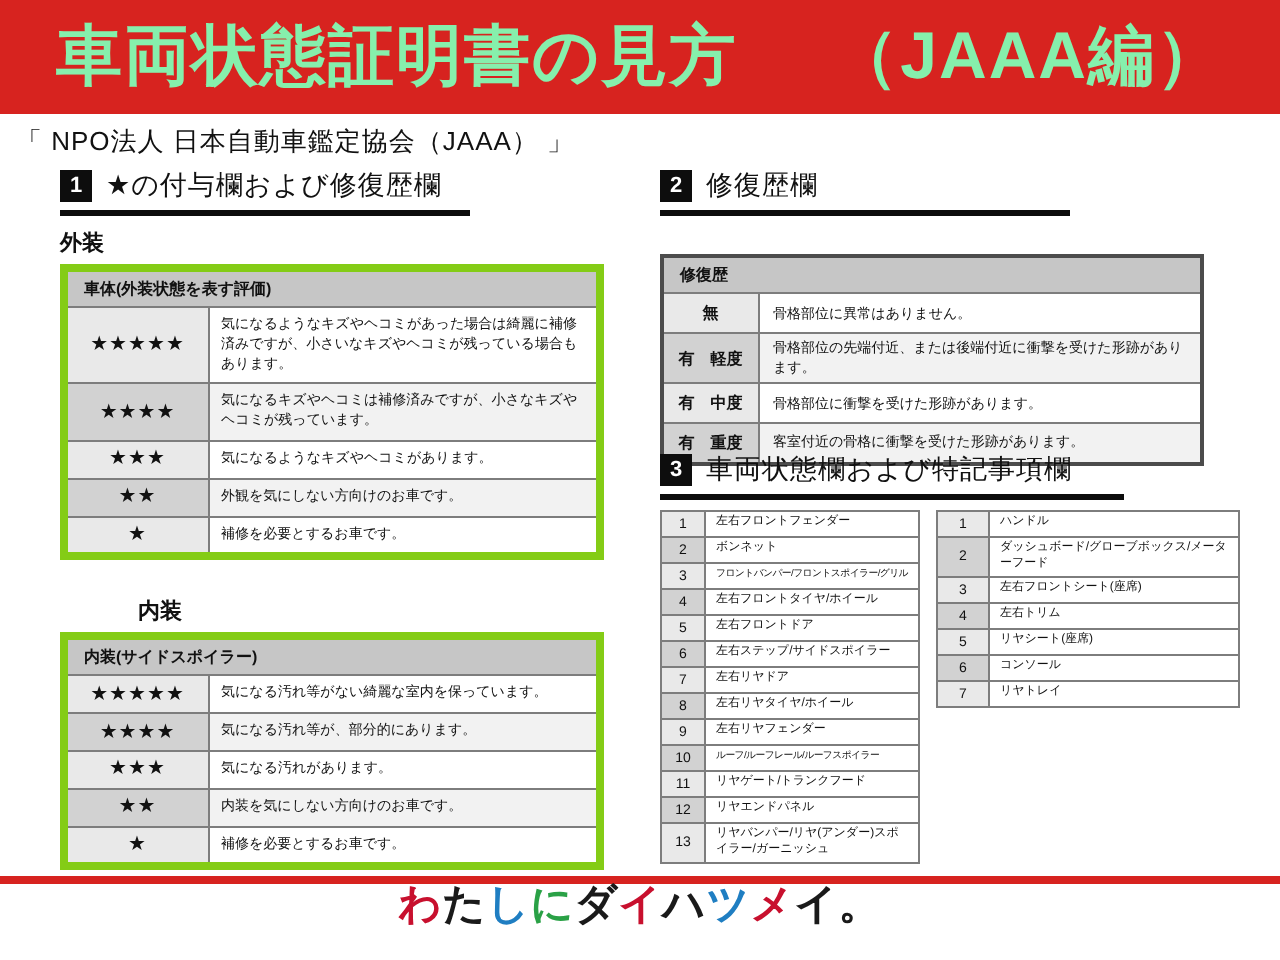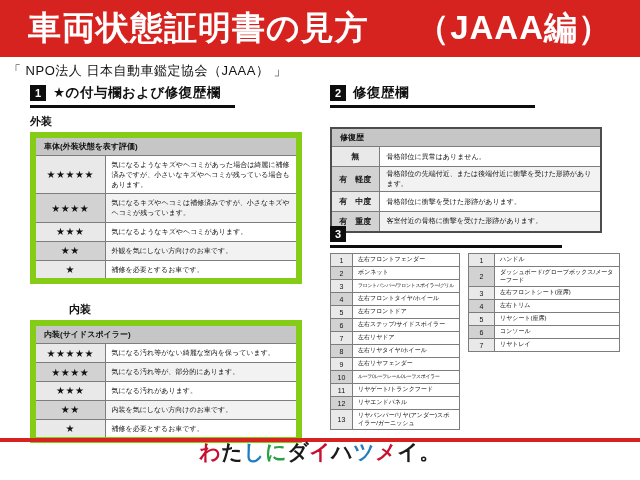--- a/index.html
+++ b/index.html
@@ -15,42 +15,42 @@
   body{background:#fff;}
   .page{
     position:relative;width:640px;height:480px;background:#fff;overflow:hidden;
     font-family:"Liberation Sans","DejaVu Sans",sans-serif;color:var(--ink);
   }
   
   .banner{
     position:absolute;top:0;left:0;width:640px;height:57px;background:var(--red);
     display:flex;align-items:center;justify-content:space-between;padding:0 28px;
   }
-  .banner .t{color:#ffffff;font-size:33px;font-weight:bold;letter-spacing:1px;white-space:nowrap;}
+  .banner .t{color:#86efac;font-size:33px;font-weight:bold;letter-spacing:1px;white-space:nowrap;}
   
   .orgline{position:absolute;top:62px;left:8px;font-size:13px;letter-spacing:0.5px;}
   
   .sec{position:absolute;}
   .sec-head{display:flex;align-items:center;gap:7px;border-bottom:3px solid #0d0d0d;padding-bottom:3px;}
   .numbox{min-width:16px;height:16px;background:#0d0d0d;color:#fff;font-size:11px;font-weight:bold;
     display:flex;align-items:center;justify-content:center;}
-  .sec-title{font-size:13.5px;font-weight:bold;letter-spacing:0.5px;white-space:nowrap;}
+  .sec-title{font-size:13.5px;font-weight:normal;letter-spacing:0.5px;white-space:nowrap;}
   .w-s1{width:205px;}
   .w-s2{width:205px;}
   .w-s3{width:232px;}
   .sublabel{font-size:11px;font-weight:bold;}
   .sub1{margin-top:6px;}
   .sub2{margin-top:18px;padding-left:39px;}
   
   table{border-collapse:collapse;background:#fff;}
   td,th{border:1px solid var(--border);vertical-align:middle;}
   th.tbl-hdr{background:var(--hdr-gray);font-size:8px;font-weight:bold;text-align:left;
     padding:3px 8px;height:15px;}
   
-  .star-table{width:272px;margin-top:3px;border:6px solid #84cc16;}
+  .star-table{width:272px;margin-top:3px;border:4px solid #84cc16;}
   .star-table td.c1{width:72px;text-align:center;font-size:10px;letter-spacing:0.5px;background:var(--cell-light);}
   .star-table td.c2{font-size:7px;line-height:1.4;padding:4px 6px;}
   .star-table tr.alt td.c1{background:var(--cell-dark);}
   .star-table tr.alt td.c2{background:var(--row-alt);}
   .star-table tr td{height:18px;}
   
   .repair-table{width:272px;margin-top:19px;border:2px solid #4c4c4c;}
   .repair-table td.c1{width:48px;text-align:center;font-size:8px;font-weight:bold;background:var(--cell-light);}
   .repair-table td.c2{font-size:7px;padding:2px 7px;}
   .repair-table tr td{height:20px;}
@@ -184,20 +184,21 @@
             <td class="c1">有　重度</td>
             <td class="c2">客室付近の骨格に衝撃を受けた形跡があります。</td>
           </tr>
         </tbody>
     </table>
   </section>
 
   <section class="sec" id="section3">
     <div class="sec-head w-s3">
       <span class="numbox">3</span>
+      <span class="sec-title">車両状態欄および特記事項欄</span>
     </div>
     <div class="s3-wrap">
       <table class="parts-table parts-left" id="s3-left">
           <tbody>
             <tr class="">
               <td class="c1">1</td>
               <td class="c2">左右フロントフェンダー</td>
             </tr>
             <tr class="alt">
               <td class="c1">2</td>

